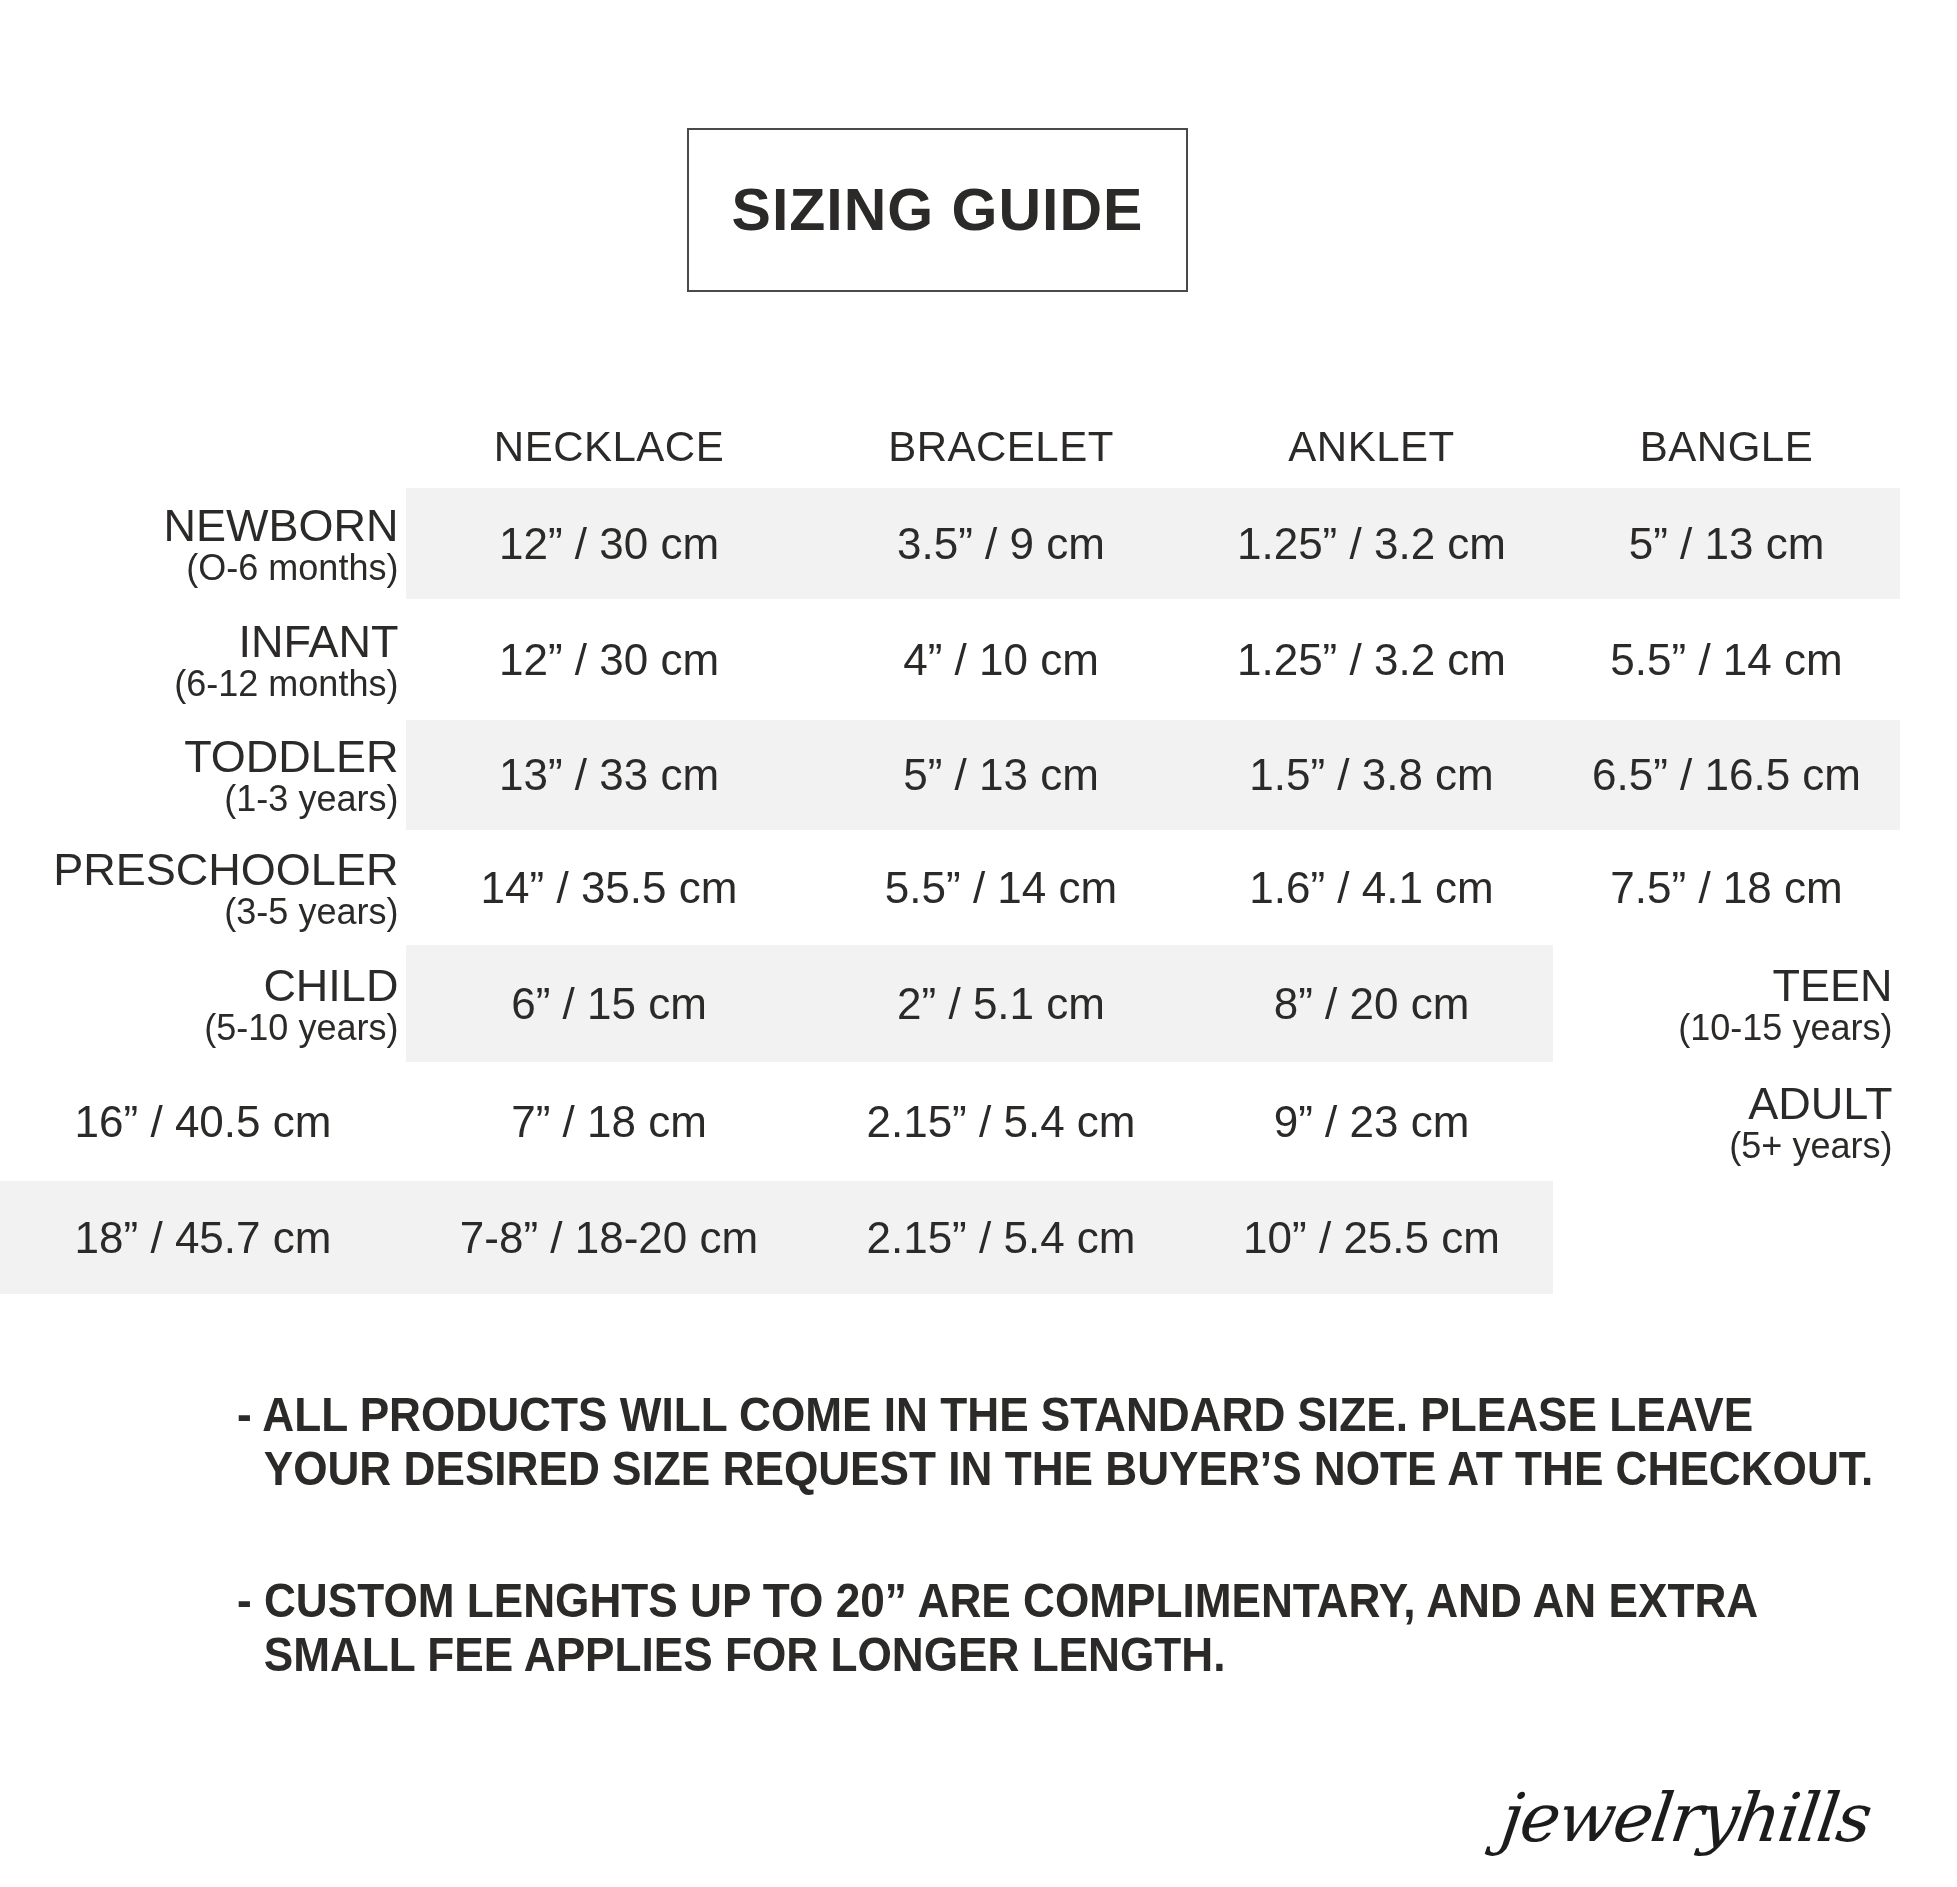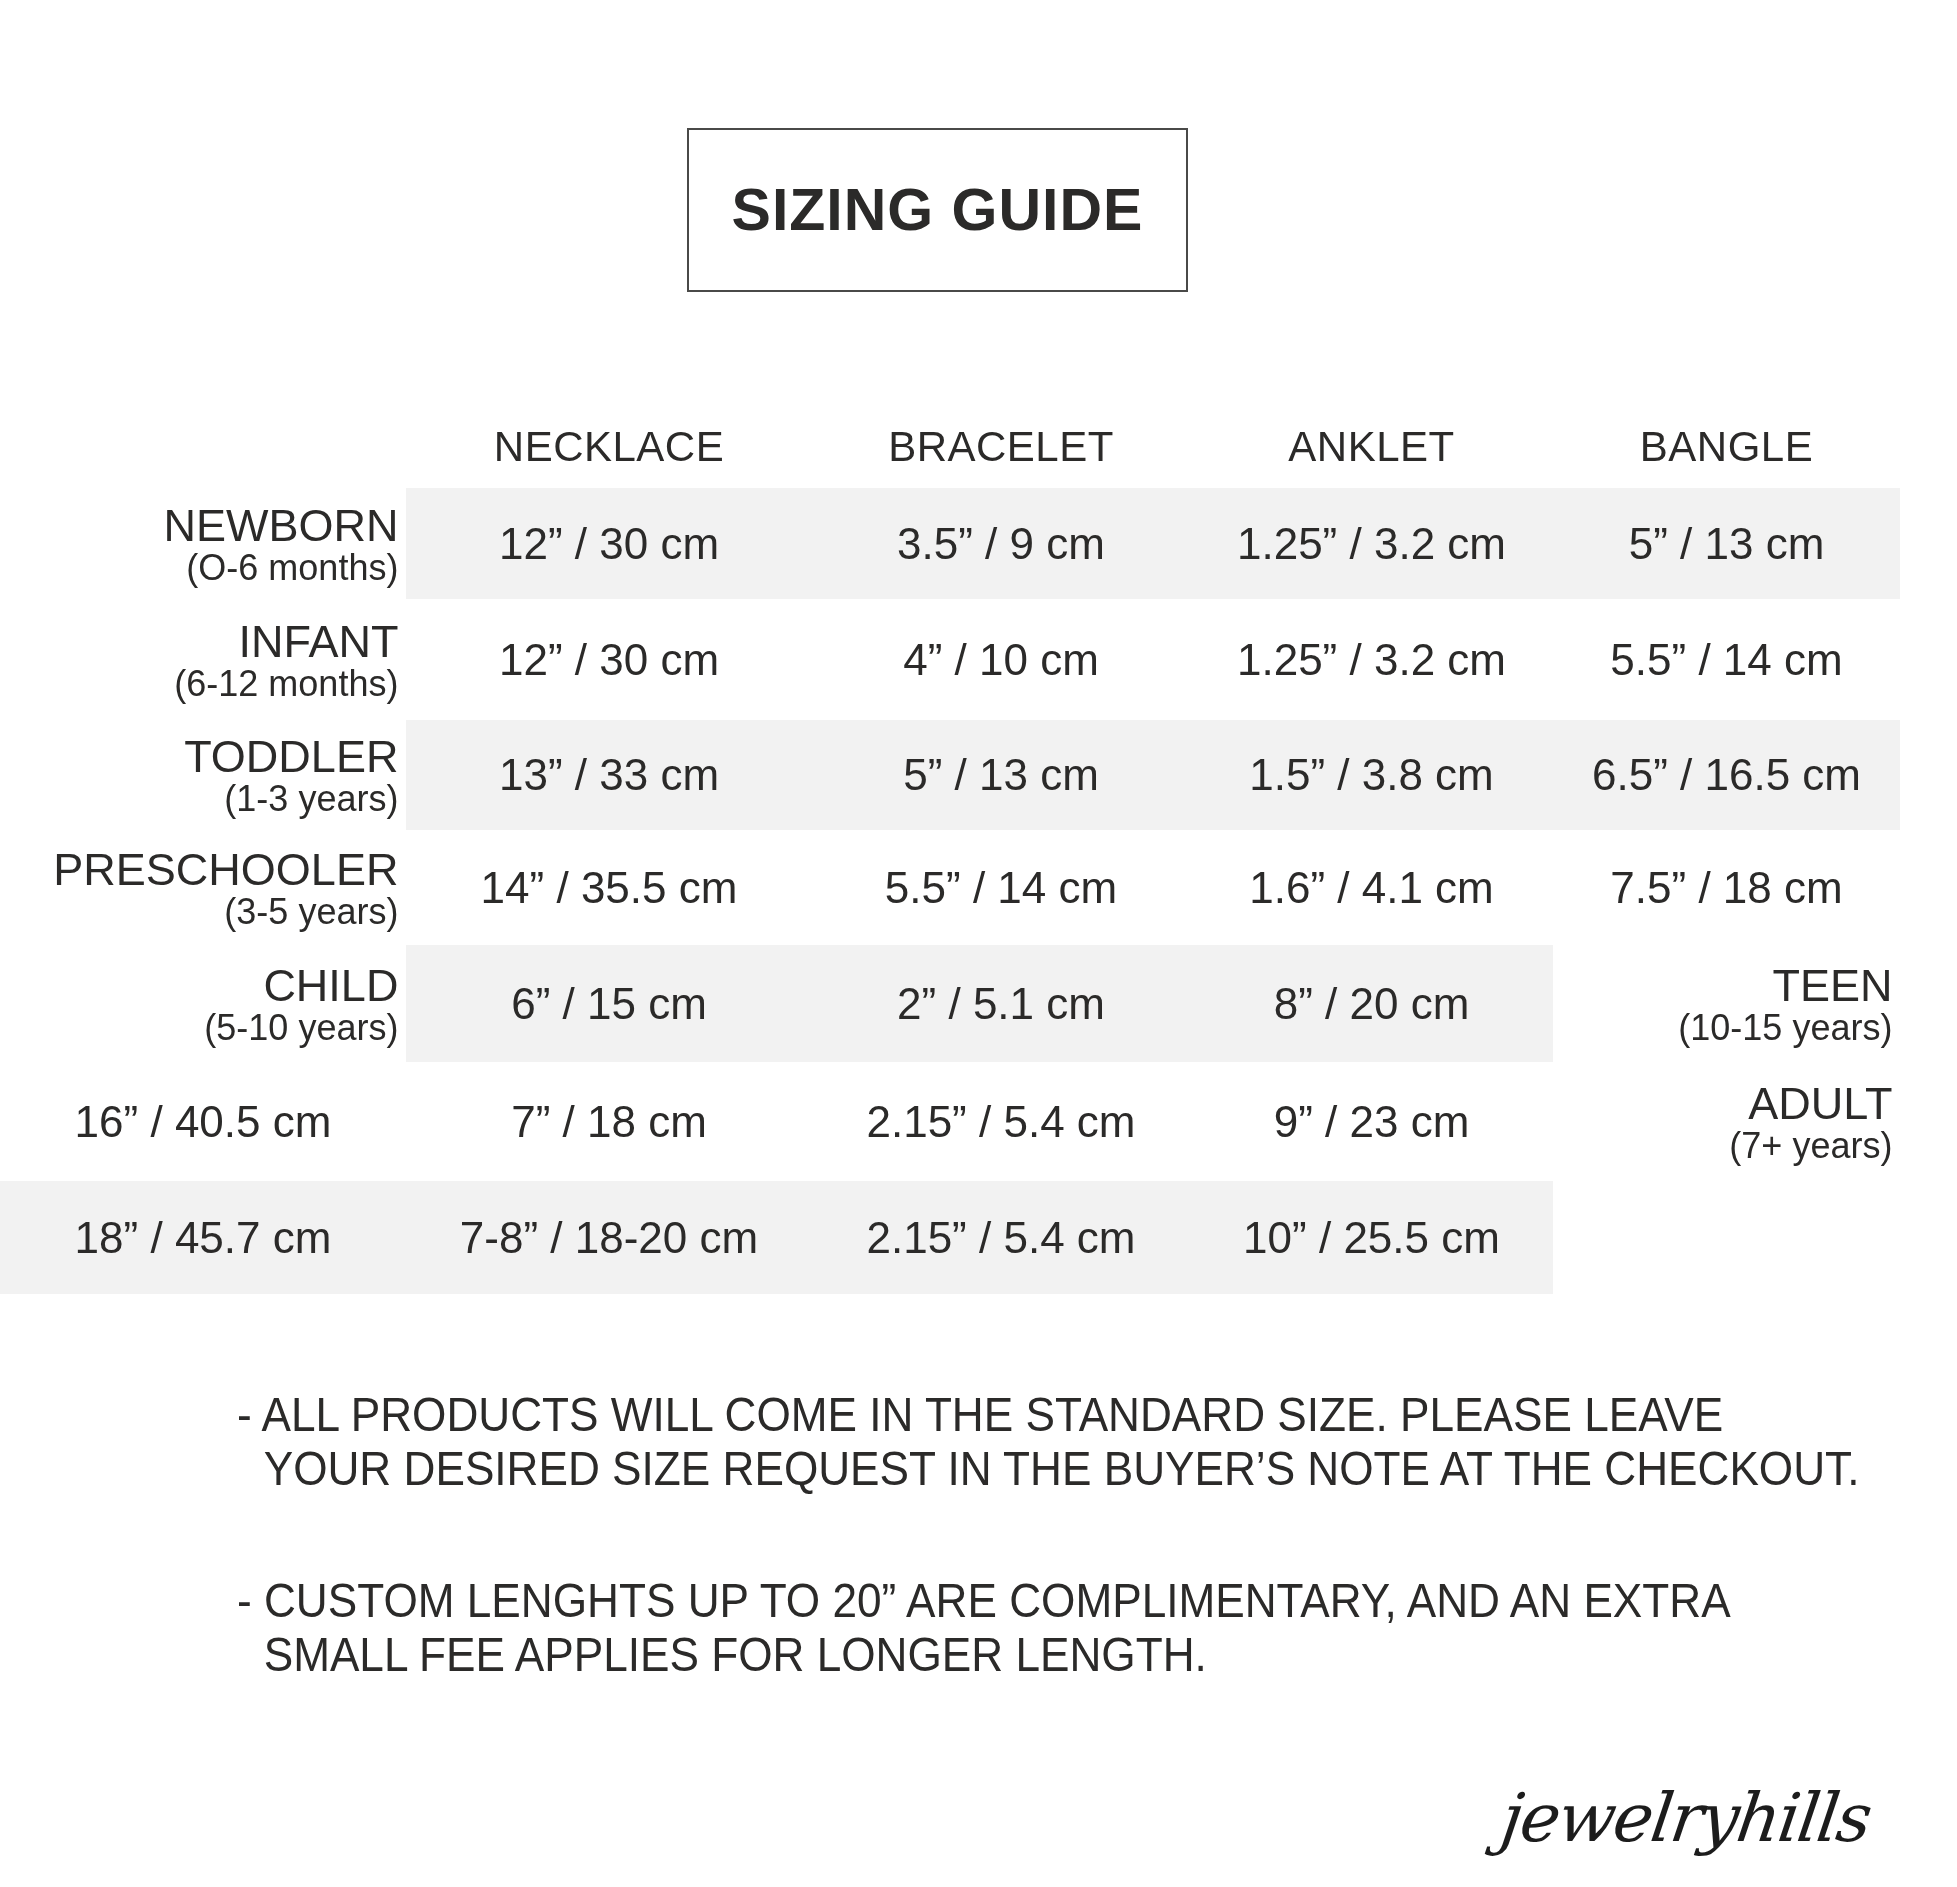--- a/index.html
+++ b/index.html
@@ -82,20 +82,21 @@
     white-space: nowrap;
   }
   .shade { background: #f2f2f2; }
 
   
   .notes {
     position: absolute;
     left: 237px;
     top: 1388px;
     width: 1682px;
+    font-weight: bold;
   }
   .note {
     font-size: 48px;
     line-height: 54px;
     letter-spacing: 0px;
     transform: scaleX(0.92);
     transform-origin: left top;
     white-space: nowrap;
     color: #2b2a29;
   }
@@ -180,21 +181,21 @@
       <div class="main">TEEN</div>
       <div class="sub">(10-15 years)</div>
     </div>
     <div class="val">16” / 40.5 cm</div>
     <div class="val">7” / 18 cm</div>
     <div class="val">2.15” / 5.4 cm</div>
     <div class="val">9” / 23 cm</div>
 
     <div class="row-label">
       <div class="main">ADULT</div>
-      <div class="sub">(7+ years)</div>
+      <div class="sub">(5+ years)</div>
     </div>
     <div class="val shade">18” / 45.7 cm</div>
     <div class="val shade">7-8” / 18-20 cm</div>
     <div class="val shade">2.15” / 5.4 cm</div>
     <div class="val shade">10” / 25.5 cm</div>
   </div>
 
   <div class="notes">
     <div class="note">
       <div>- ALL PRODUCTS WILL COME IN THE STANDARD SIZE. PLEASE LEAVE</div>

